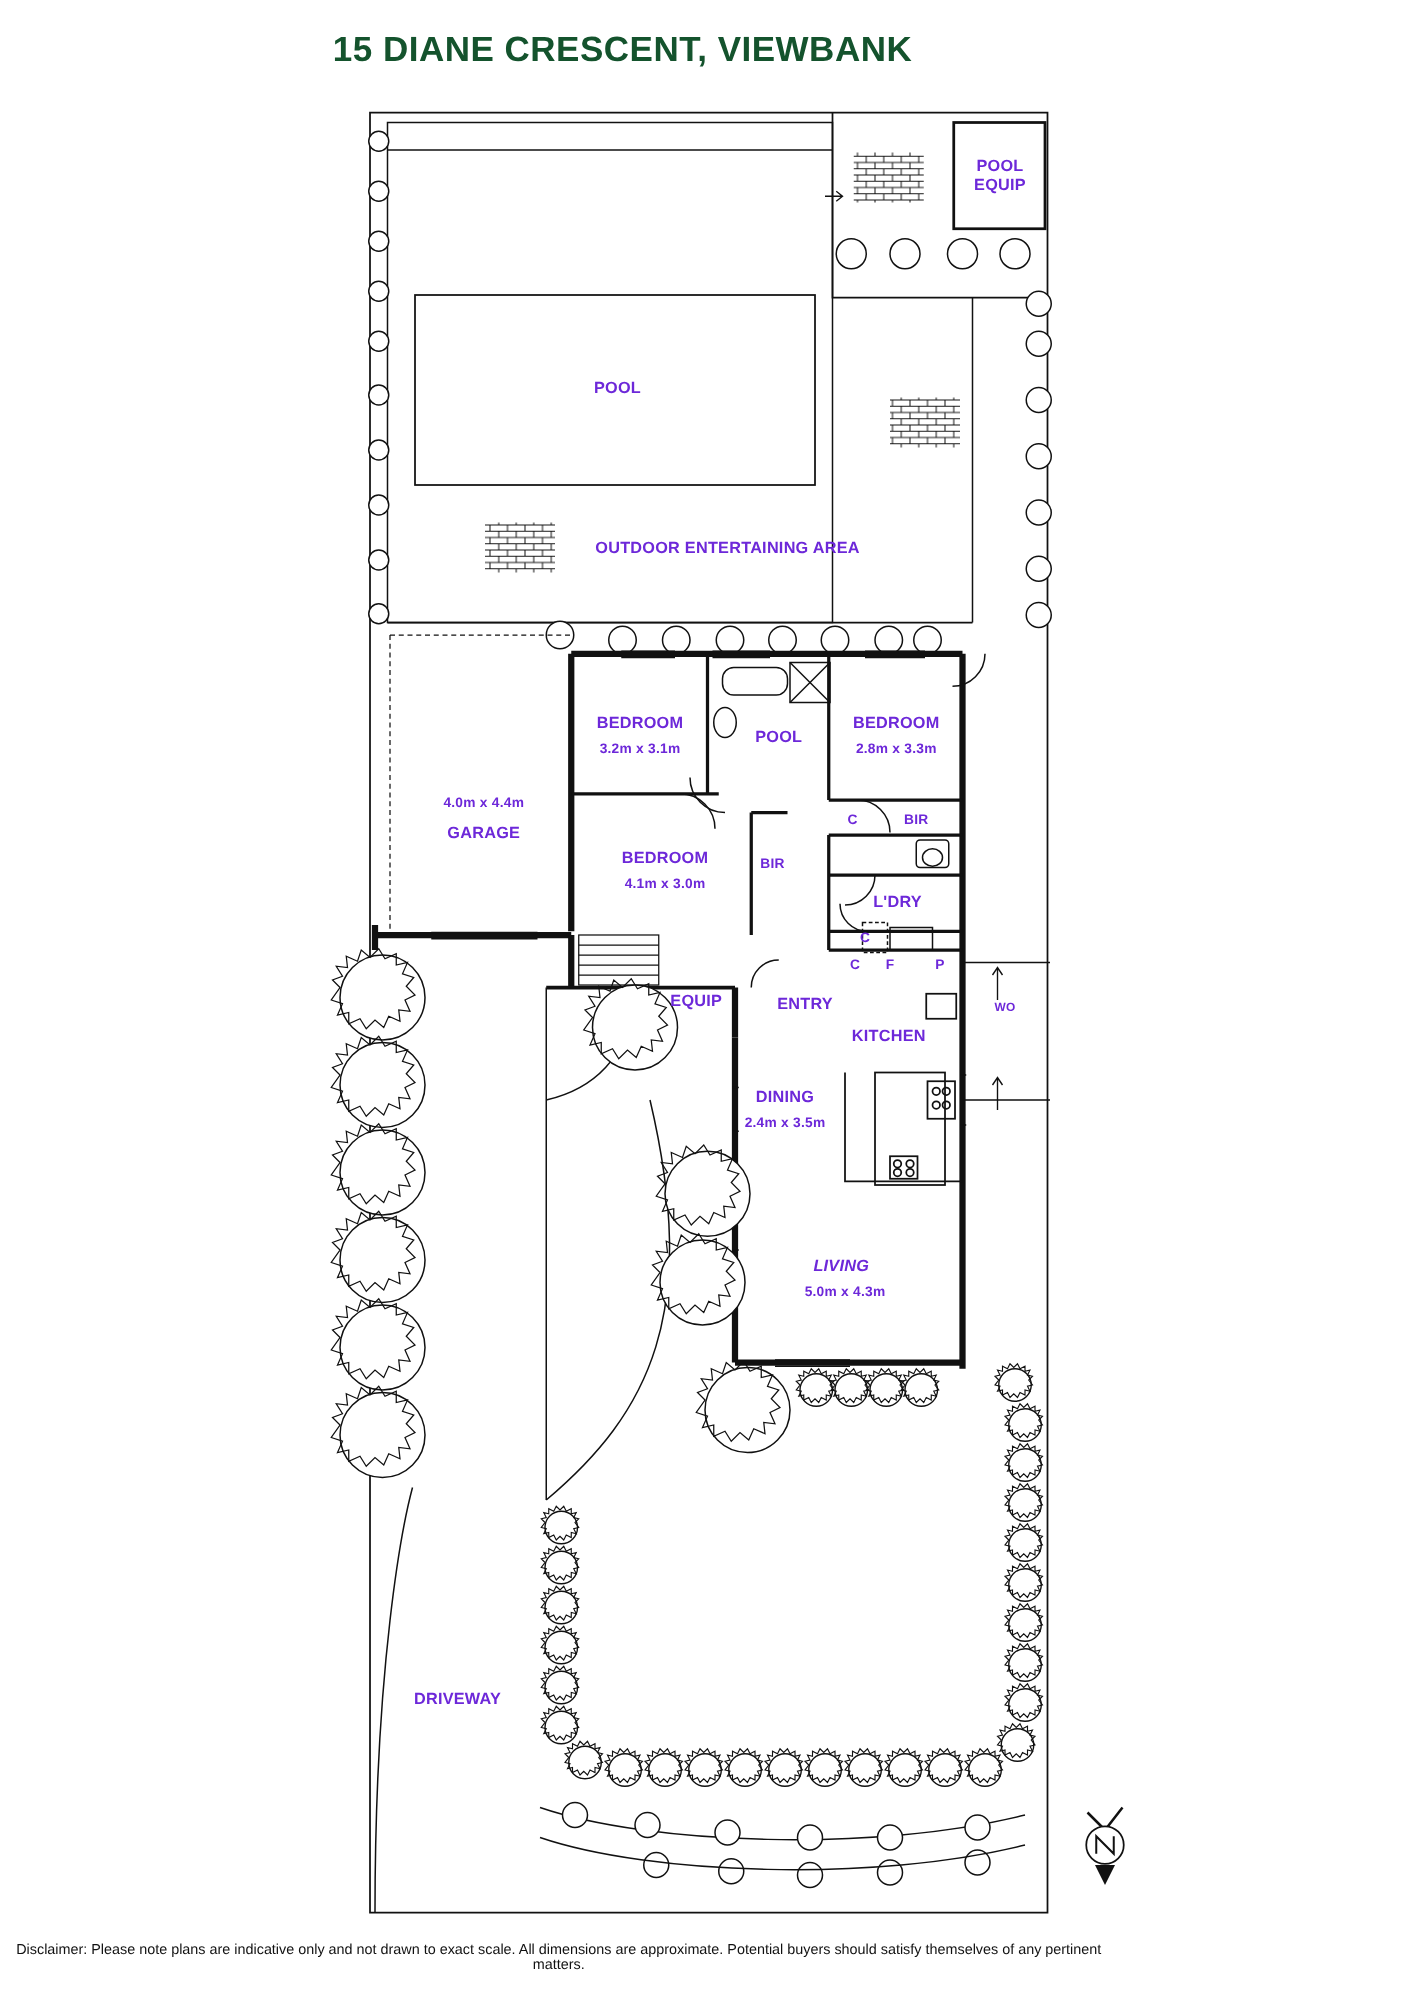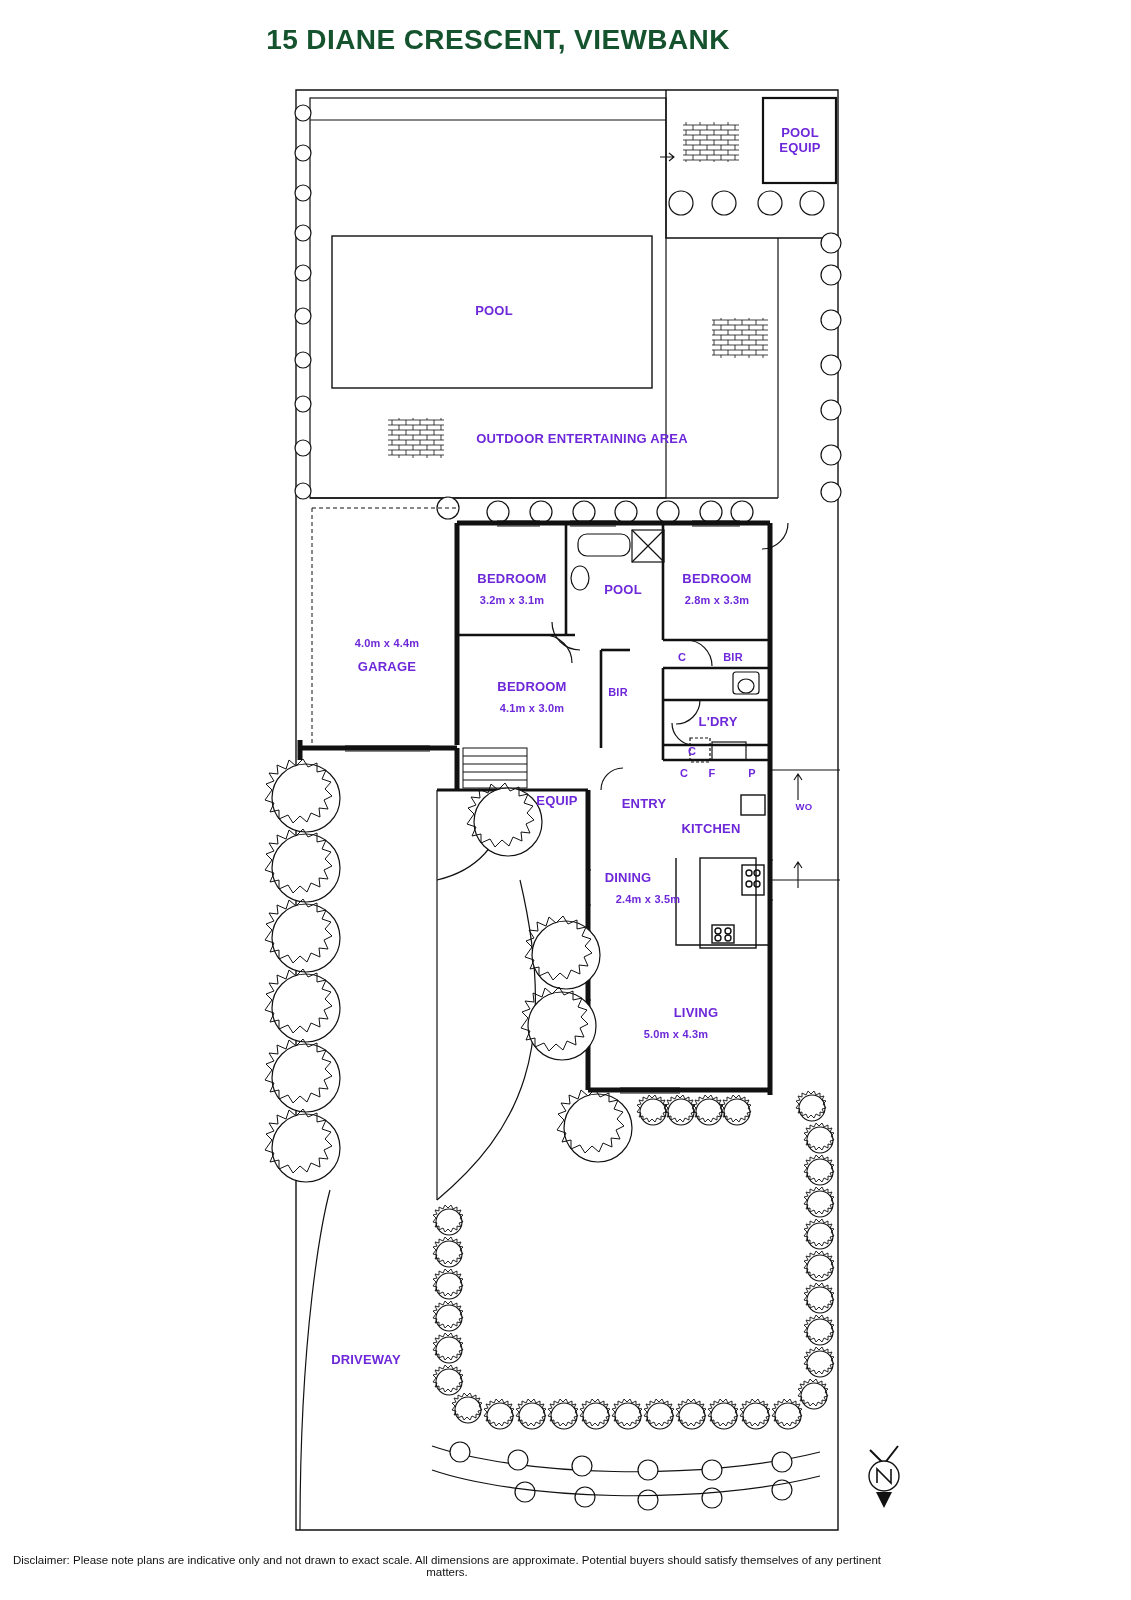--- a/index.html
+++ b/index.html
@@ -317,20 +317,20 @@
 <div class="lbl sm" style="left:684px;top:773px;">C</div>
 <div class="lbl sm" style="left:712px;top:773px;">F</div>
 <div class="lbl sm" style="left:752px;top:773px;">P</div>
 <div class="lbl xs" style="left:756px;top:806px;margin-left:48px;">WO</div>
 <div class="lbl" style="left:711px;top:828px;">KITCHEN</div>
 
 <div class="lbl" style="left:557px;top:800px;">EQUIP</div>
 <div class="lbl" style="left:644px;top:803px;">ENTRY</div>
 
 <div class="lbl" style="left:628px;top:877px;">DINING</div>
-<div class="lbl sm" style="left:628px;top:899px;margin-left:20px;">2.4m x 3.5m</div>
-
-<div class="lbl" style="left:696px;top:1012px;">LIVING</div>
+<div class="lbl sm" style="left:628px;top:899px;">2.4m x 3.5m</div>
+
+<div class="lbl" style="left:673px;top:1012px;font-style:italic;">LIVING</div>
 <div class="lbl sm" style="left:676px;top:1034px;">5.0m x 4.3m</div>
 
 <div class="lbl" style="left:366px;top:1359px;">DRIVEWAY</div>
 
 <div class="disclaimer">Disclaimer: Please note plans are indicative only and not drawn to exact scale. All dimensions are approximate. Potential buyers should satisfy themselves of any pertinent matters.</div>
 
 </body></html>

